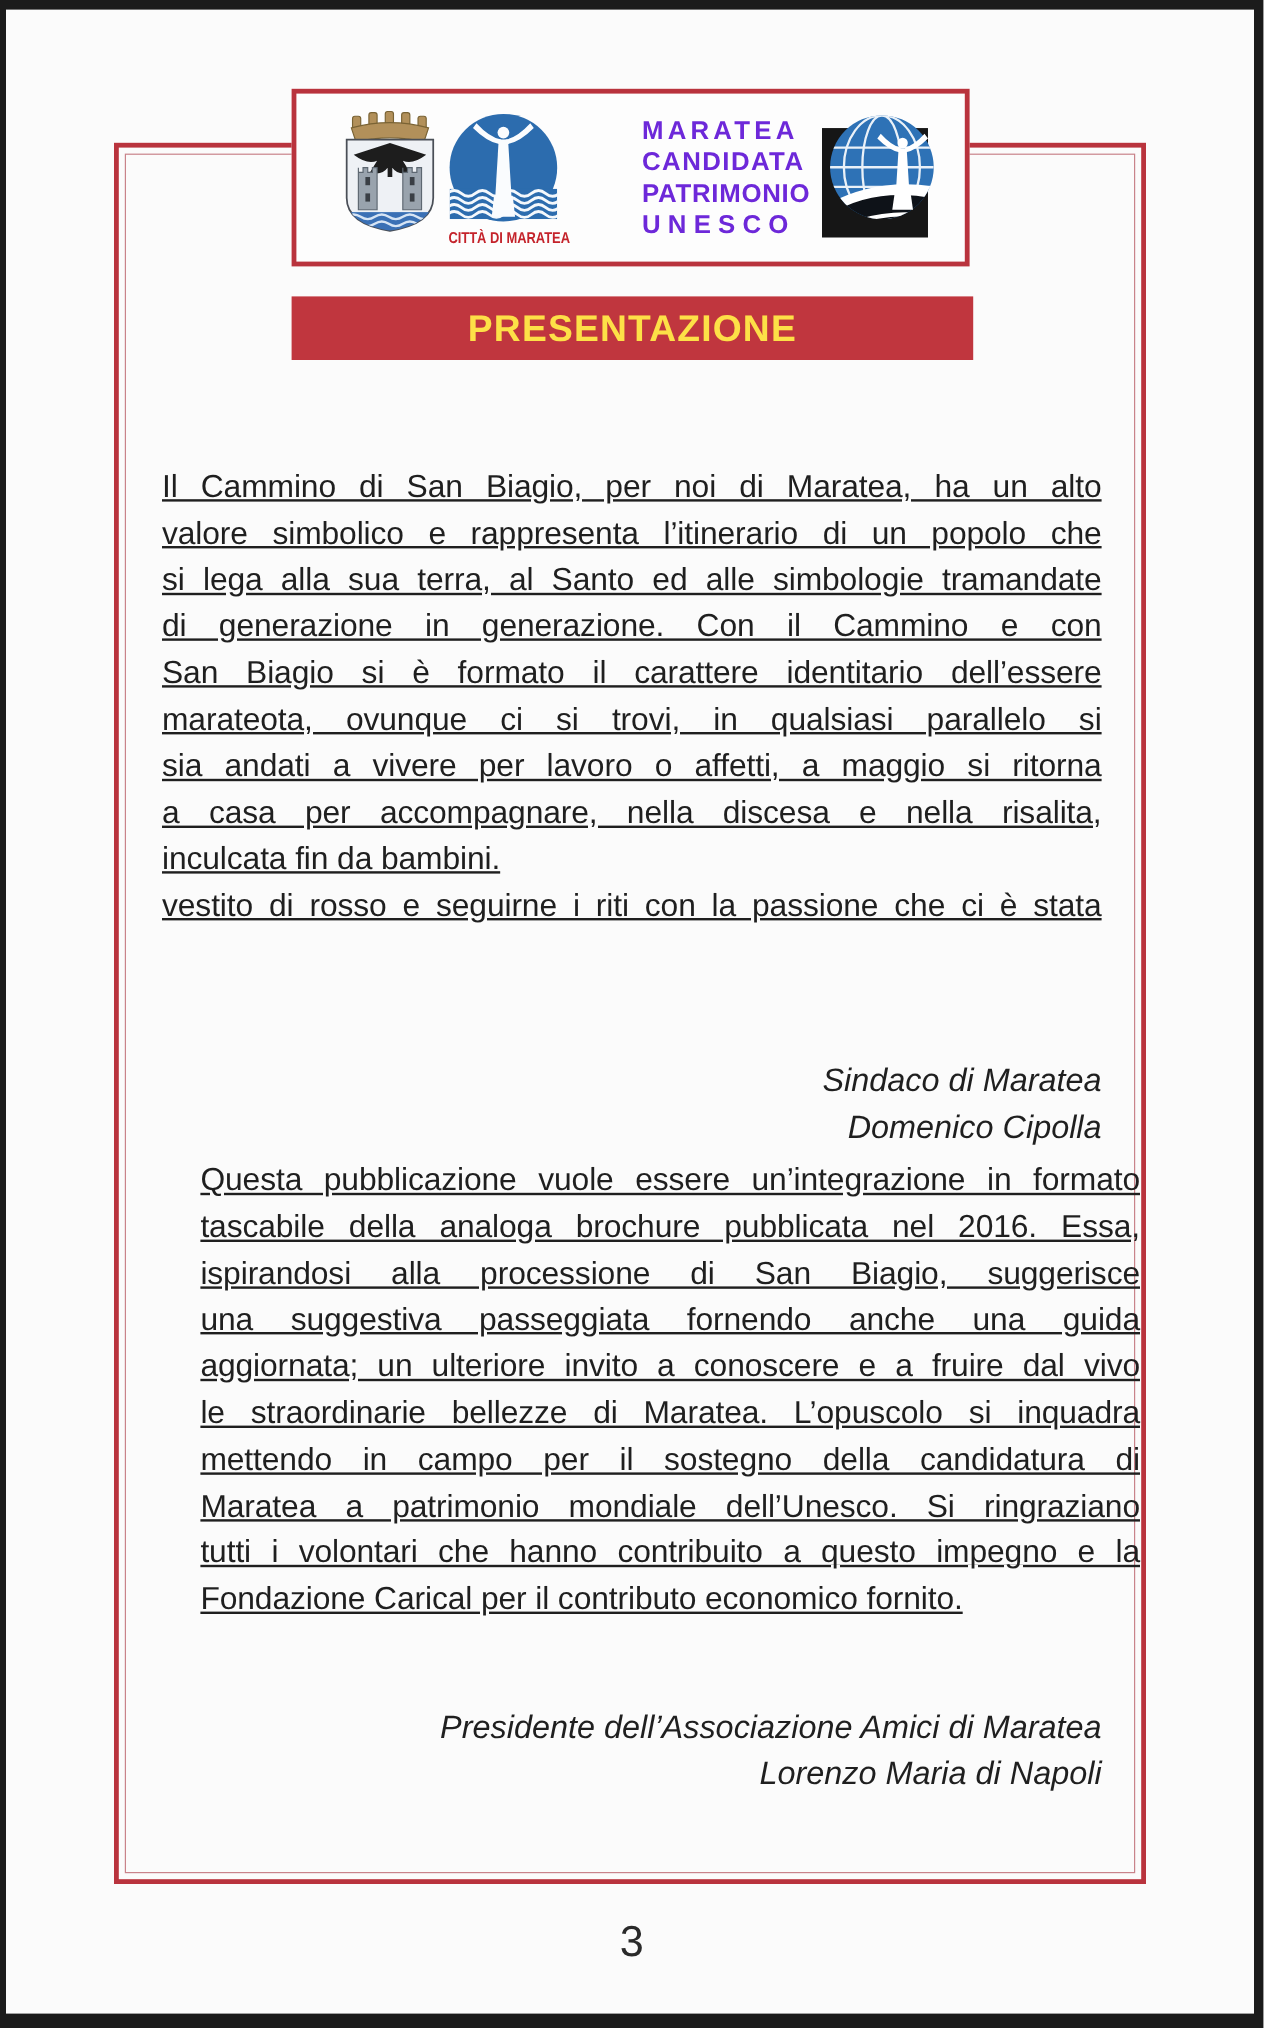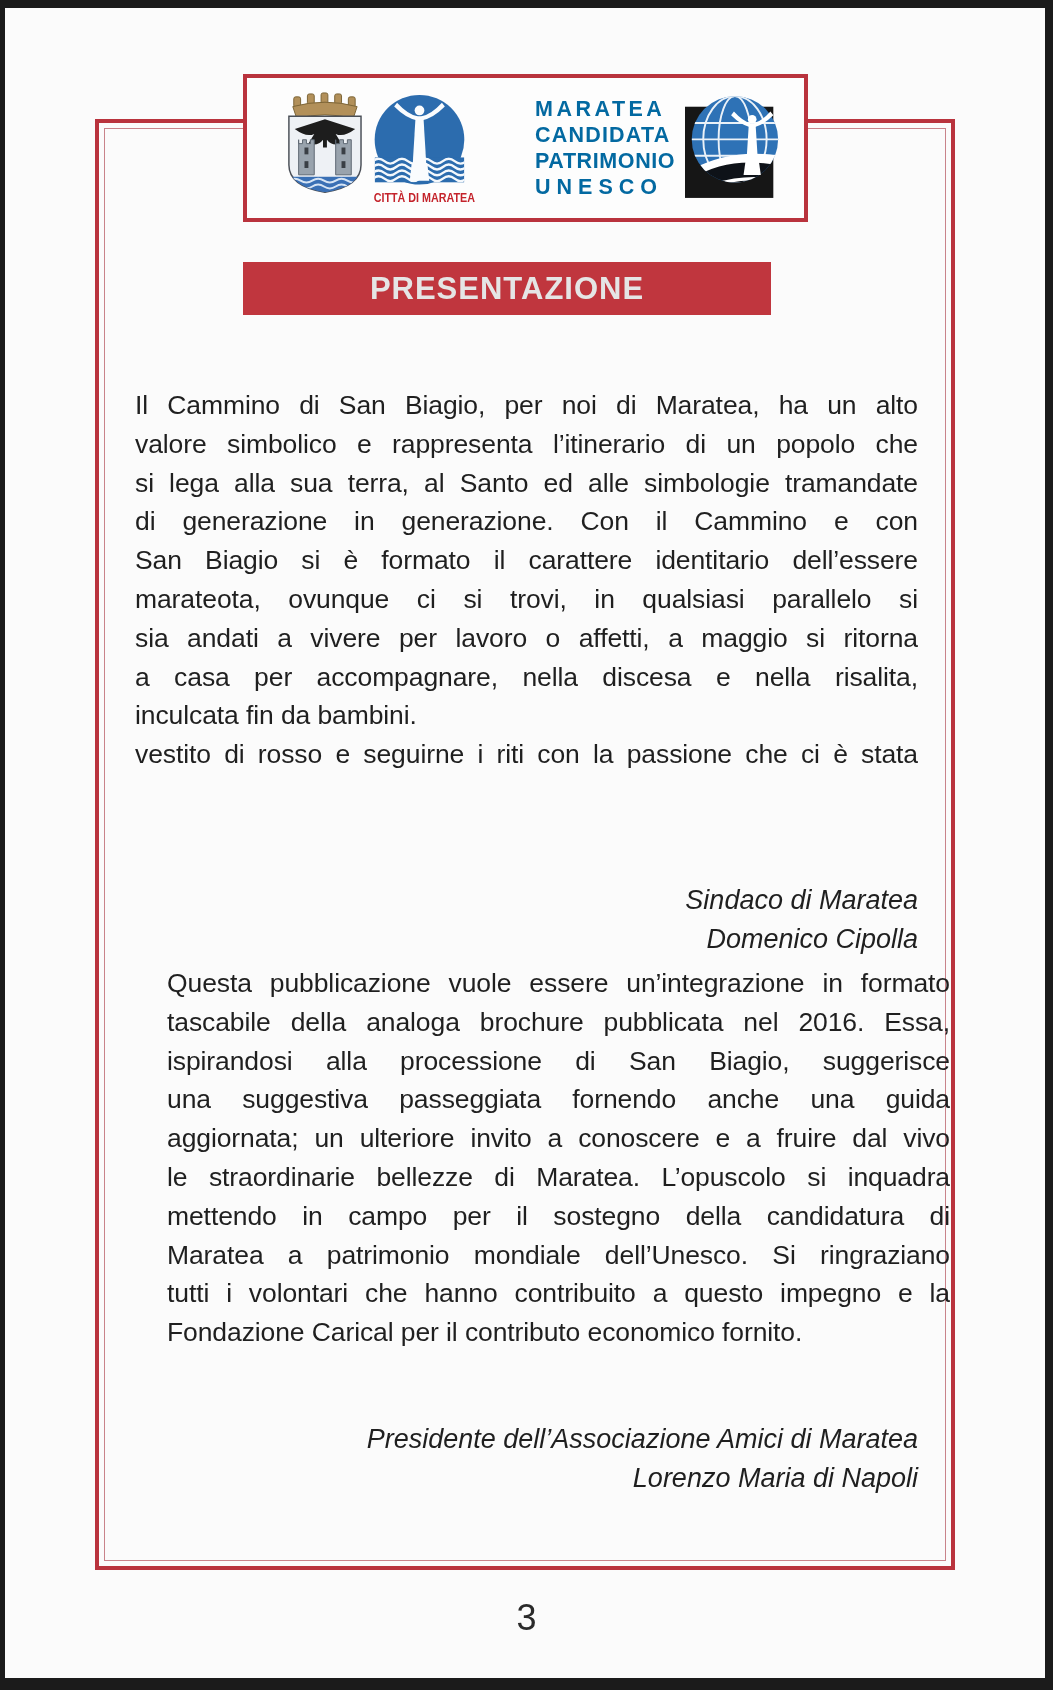--- a/index.html
+++ b/index.html
@@ -11,36 +11,36 @@
   .frame{position:absolute;left:95px;top:119px;width:860px;height:1451px;
          border:4px solid #b9333d;box-sizing:border-box;}
   .frame-inner{position:absolute;left:5px;top:5px;right:5px;bottom:5px;
          border:1px solid #c9838a;}
 
   
   .logo-box{position:absolute;left:243px;top:74px;width:565px;height:148px;
          border:4px solid #b9333d;box-sizing:border-box;background:#fdfdfd;
          display:flex;align-items:center;justify-content:flex-start;padding-left:34px;}
   .emblem{flex:0 0 auto;}
-  .cand{margin-left:54px;flex:0 0 auto;color:#0369a1;}
+  .cand{margin-left:54px;flex:0 0 auto;color:#6d28d9;}
   .cand-line{font-weight:700;font-size:21.5px;line-height:26px;white-space:nowrap;}
   .cand-maratea{letter-spacing:3.5px;}
   .cand-candidata{letter-spacing:1.2px;}
   .cand-patrimonio{letter-spacing:0.6px;}
   .cand-unesco{letter-spacing:6px;}
   .mark{margin-left:10px;flex:0 0 auto;}
 
   
-  .banner{position:absolute;left:243px;top:262px;width:528px;height:53px;
-          background:#c0363e;color:#e5e5e5;display:flex;align-items:center;justify-content:center;
+  .banner{position:absolute;left:243px;top:247px;width:568px;height:53px;
+          background:#c0363e;color:#fde047;display:flex;align-items:center;justify-content:center;
           font-weight:700;font-size:31px;letter-spacing:1px;}
 
   
   .jpara{position:absolute;left:135px;width:783px;color:#1f1f1f;
-         font-size:26.5px;letter-spacing:-0.1px;}
+         font-size:26.5px;letter-spacing:-0.1px;text-decoration:underline;}
   .jline{width:783px;line-height:38.8px;text-align:justify;text-align-last:justify;
          white-space:nowrap;}
   .jline.last{text-align-last:left;}
   .p1{top:386px;}
   .p2{top:964px;margin-left:32px;}
 
   .sig{position:absolute;left:135px;width:783px;color:#1f1f1f;
        font-style:italic;font-size:27px;}
   .sigline{line-height:39px;text-align:right;}
   .s1{top:881px;}

